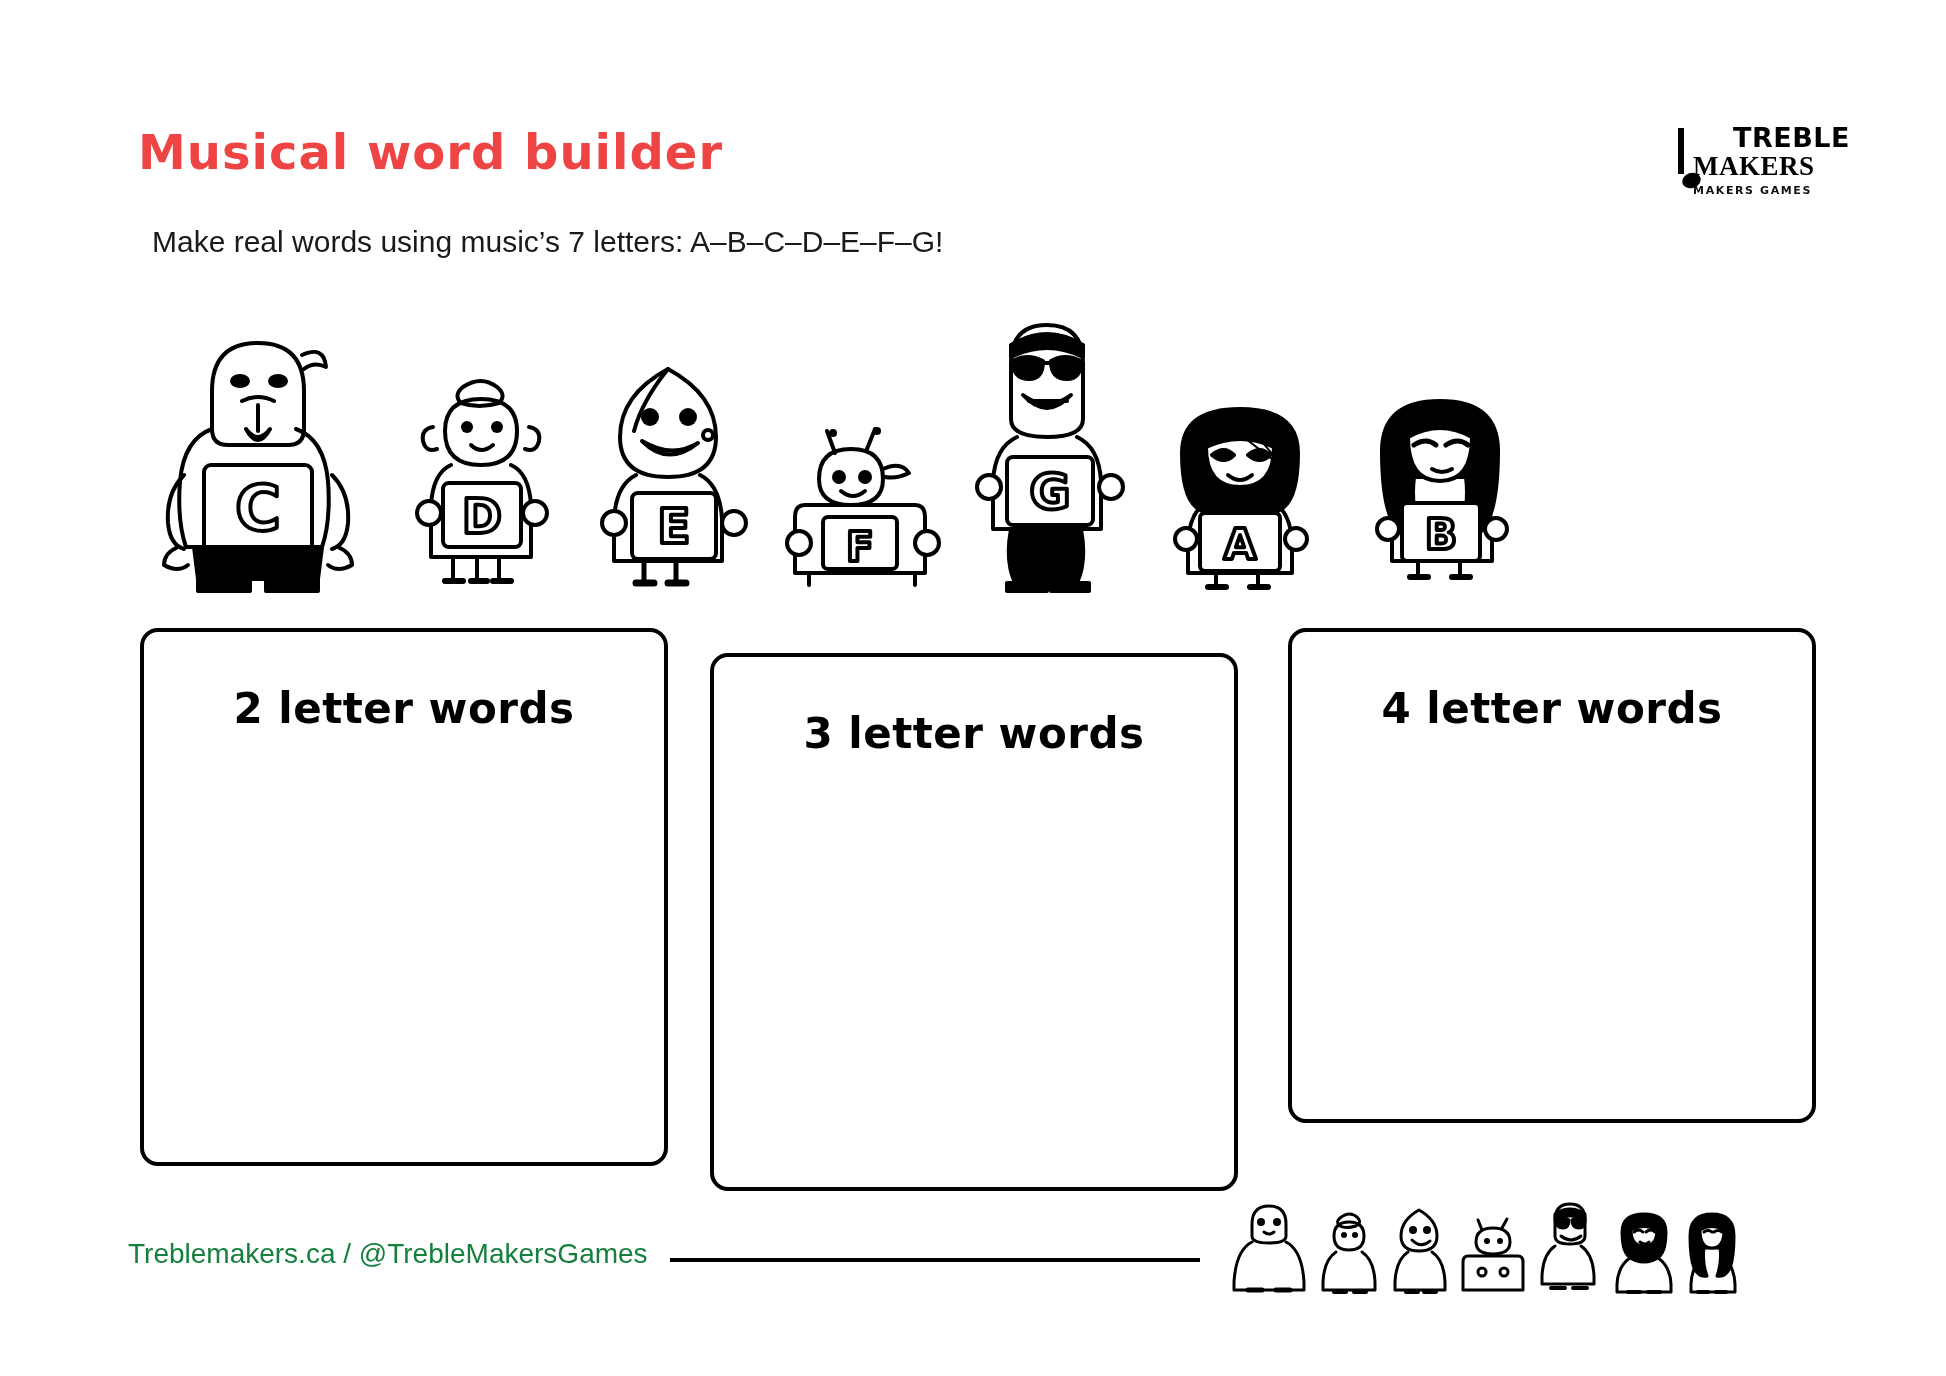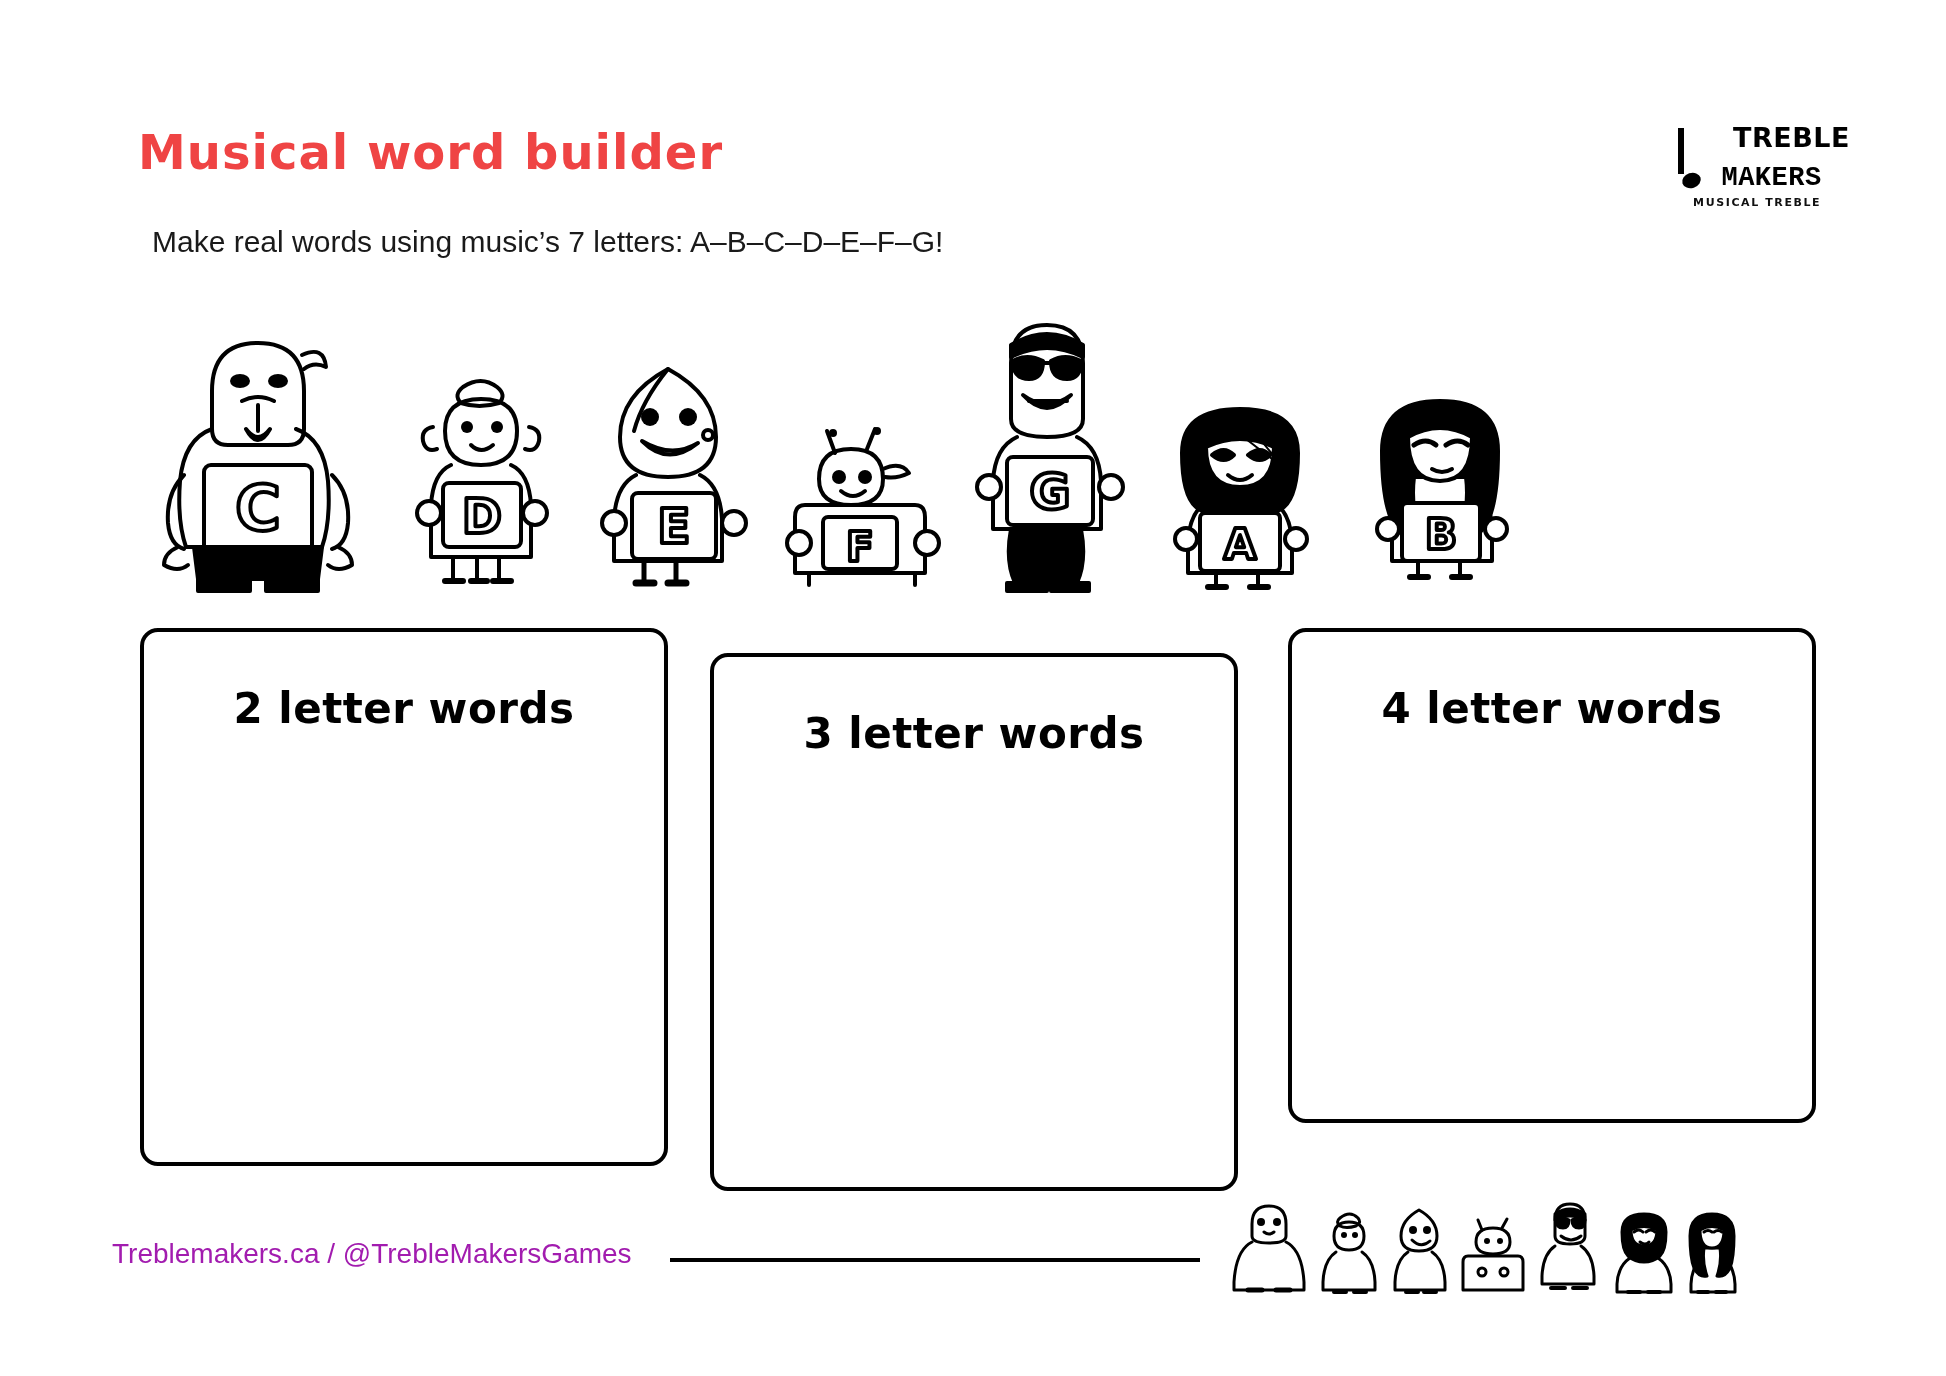--- a/index.html
+++ b/index.html
@@ -74,26 +74,25 @@
   }
   #logo .ltext { line-height: 1; }
   #logo .l1 {
     font-family: "DejaVu Sans", sans-serif;
     font-weight: 700;
     font-size: 27px;
     letter-spacing: 0.5px;
     margin-left: 40px;
   }
   #logo .l2 {
-    font-family: Liberation Mono, monospace;
+    font-family: Liberation Serif, serif;
     font-weight: 700;
     font-size: 27px;
     letter-spacing: 0.5px;
-    margin-top: 14px;
-    text-align: center;
+    margin-top: 2px;
   }
   #logo .l3 {
     font-family: "DejaVu Sans", sans-serif;
     font-weight: 700;
     font-size: 11px;
     letter-spacing: 1.6px;
     margin-top: 5px;
     color: #111;
   }
 
@@ -130,24 +129,24 @@
     font-size: 42px;
     letter-spacing: 0.5px;
   }
   #box-2 { left: 140px;  top: 628px; width: 528px; height: 538px; }
   #box-3 { left: 710px;  top: 628px; width: 528px; height: 538px; margin-top: 25px; }
   #box-4 { left: 1288px; top: 628px; width: 528px; height: 495px; }
 
   
   #footer-text {
     position: absolute;
-    left: 112px;
+    left: 128px;
     top: 1238px;
     font-size: 28px;
-    color: #a21caf;
+    color: #15803d;
     white-space: nowrap;
   }
   #footer-rule {
     position: absolute;
     left: 670px;
     top: 1258px;
     width: 530px;
     height: 4px;
     background: #000;
   }
@@ -167,21 +166,21 @@
 <div id="subtitle">Make real words using music’s 7 letters: A–B–C–D–E–F–G!</div>
 
 <div id="logo">
   <div class="note">
     <div class="stem"></div>
     <div class="head"></div>
   </div>
   <div class="ltext">
     <div class="l1">TREBLE</div>
     <div class="l2">MAKERS</div>
-    <div class="l3">MUSICAL TREBLE</div>
+    <div class="l3">MAKERS GAMES</div>
   </div>
 </div>
 
 <div id="characters">
 
   <div class="character" style="left:0px;">
     <svg width="215" height="270" viewBox="0 0 215 270" fill="none" stroke="#000" stroke-width="4" stroke-linecap="round" stroke-linejoin="round">
       <path d="M62 66 q0-48 46-48 q46 0 46 48 l0 38 q0 16-16 16 l-60 0 q-16 0-16-16 z"></path>
       <ellipse cx="90" cy="56" rx="10" ry="7" fill="#000" stroke="none"></ellipse>
       <ellipse cx="128" cy="56" rx="10" ry="7" fill="#000" stroke="none"></ellipse>

